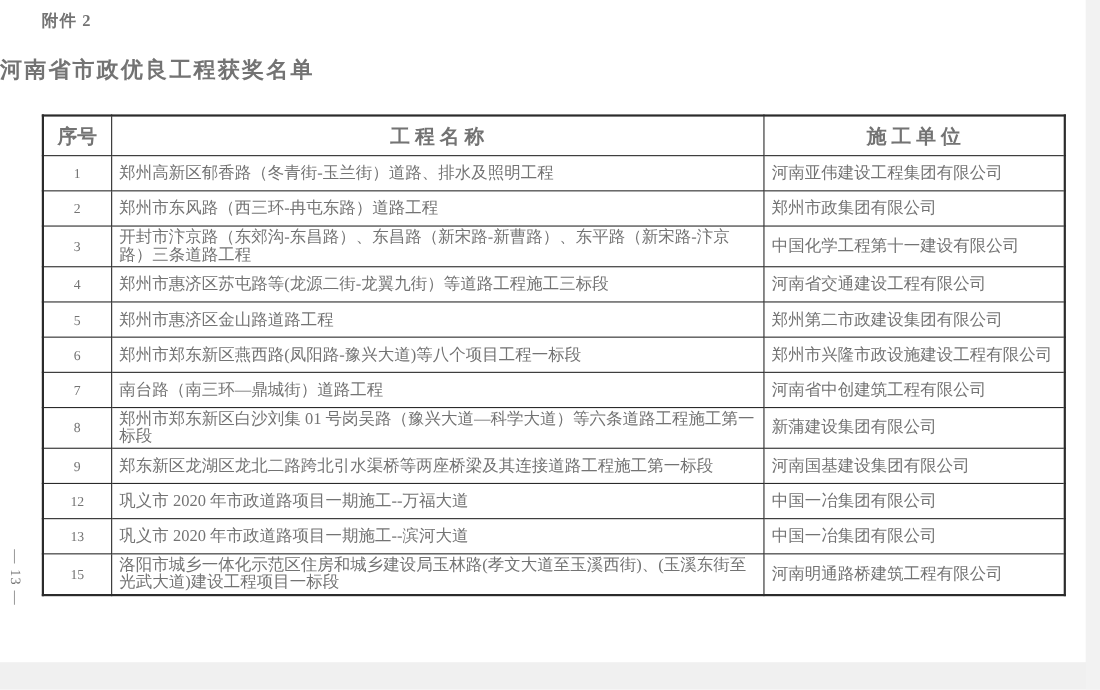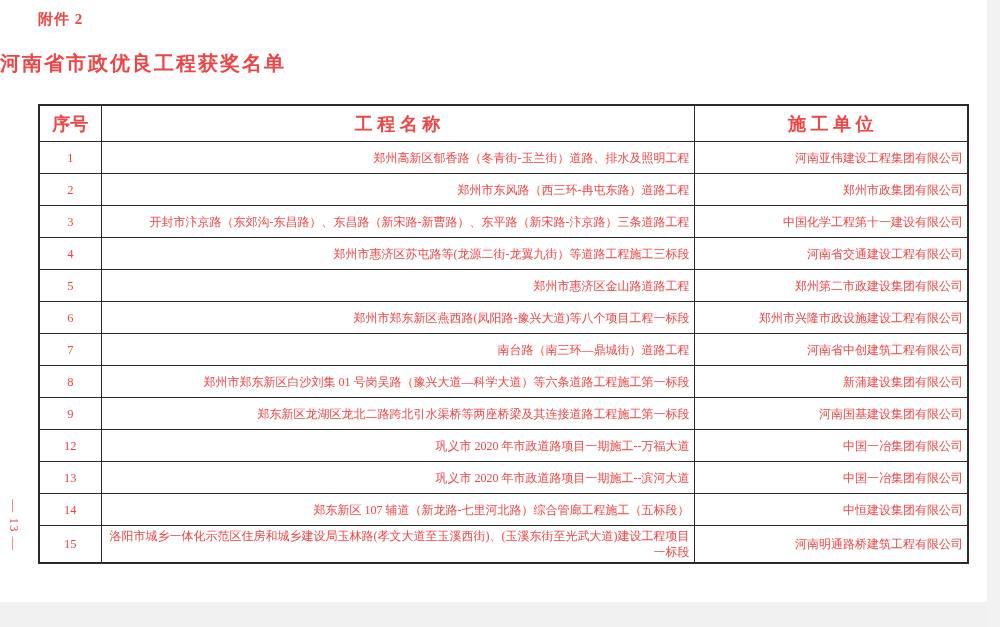--- a/index.html
+++ b/index.html
@@ -7,21 +7,21 @@
     padding: 0;
     background: #f0f0f0;
     font-family: "Liberation Serif", "DejaVu Serif", serif;
   }
   #canvas {
     position: relative;
     width: 1000px;
     height: 627px;
     background: #ffffff;
     overflow: hidden;
-    color: #ef4444;
+    color: #737373;
   }
   .scan-strip-bottom {
     position: absolute;
     left: 0; bottom: 0;
     width: 100%; height: 25px;
     background: #f0f0f0;
   }
   .scan-strip-right {
     position: absolute;
     right: 0; top: 0;
@@ -75,26 +75,25 @@
     border: 1px solid #2b2b2b;
     height: 31px;
     font-size: 18px;
     font-weight: bold;
     text-align: center;
     padding: 2px 4px;
   }
   table.award-table td {
     border: 1px solid #2b2b2b;
     height: 27px;
-    font-size: 12px;
+    font-size: 15px;
     line-height: 16px;
     padding: 2px 4px 2px 7px;
     vertical-align: middle;
     word-break: break-all;
-    text-align: right;
   }
   table.award-table td.cell-no {
     text-align: center;
     padding: 2px 2px;
     font-size: 12.5px;
   }
 </style>
 </head>
 <body>
 
@@ -171,24 +170,19 @@
     <td class="cell-no">12</td>
     <td class="cell-project">巩义市 2020 年市政道路项目一期施工--万福大道</td>
     <td class="cell-company">中国一冶集团有限公司</td>
   </tr>
         <tr>
     <td class="cell-no">13</td>
     <td class="cell-project">巩义市 2020 年市政道路项目一期施工--滨河大道</td>
     <td class="cell-company">中国一冶集团有限公司</td>
   </tr>
         <tr>
-    <td class="cell-no">14</td>
-    <td class="cell-project">郑东新区 107 辅道（新龙路-七里河北路）综合管廊工程施工（五标段）</td>
-    <td class="cell-company">中恒建设集团有限公司</td>
-  </tr>
-        <tr>
     <td class="cell-no">15</td>
     <td class="cell-project">洛阳市城乡一体化示范区住房和城乡建设局玉林路(孝文大道至玉溪西街)、(玉溪东街至光武大道)建设工程项目一标段</td>
     <td class="cell-company">河南明通路桥建筑工程有限公司</td>
   </tr>
       </tbody>
   </table>
 </div>
 
 </body></html>

